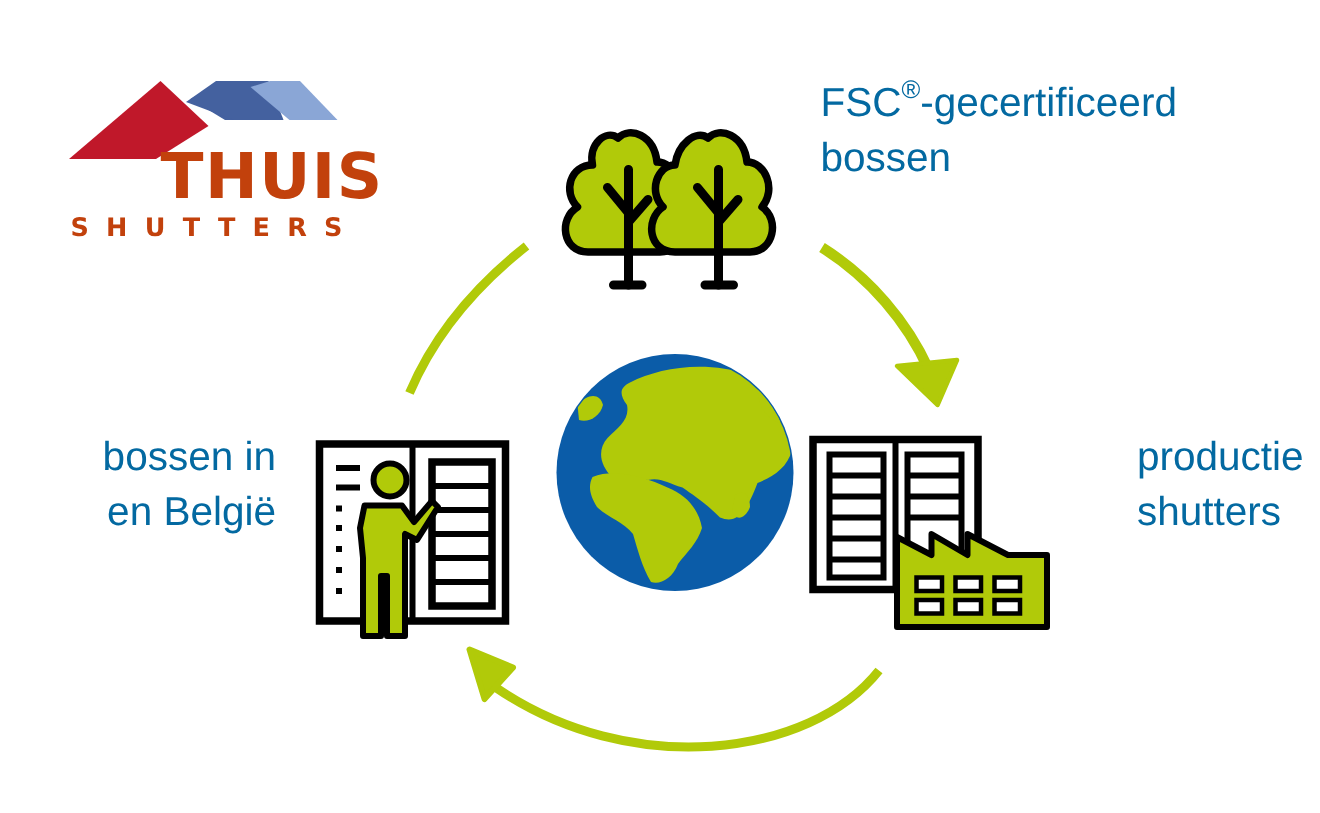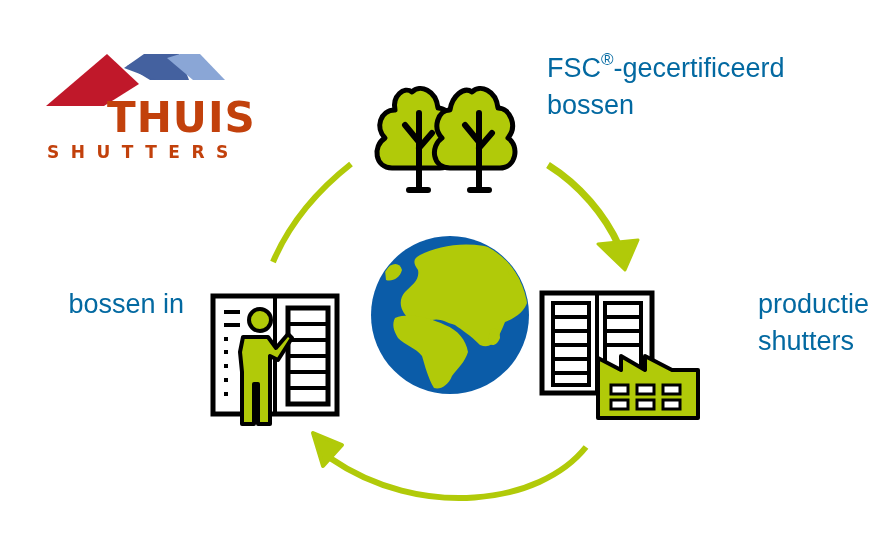--- a/index.html
+++ b/index.html
@@ -116,13 +116,14 @@
   <div>bossen</div>
 </div>
 
 <div class="abs label right-label">
   <div>productie</div>
   <div>shutters</div>
 </div>
 
 <div class="abs label left-label">
   <div>bossen in</div>
+  <div>en België</div>
 </div>
 
 </body></html>

